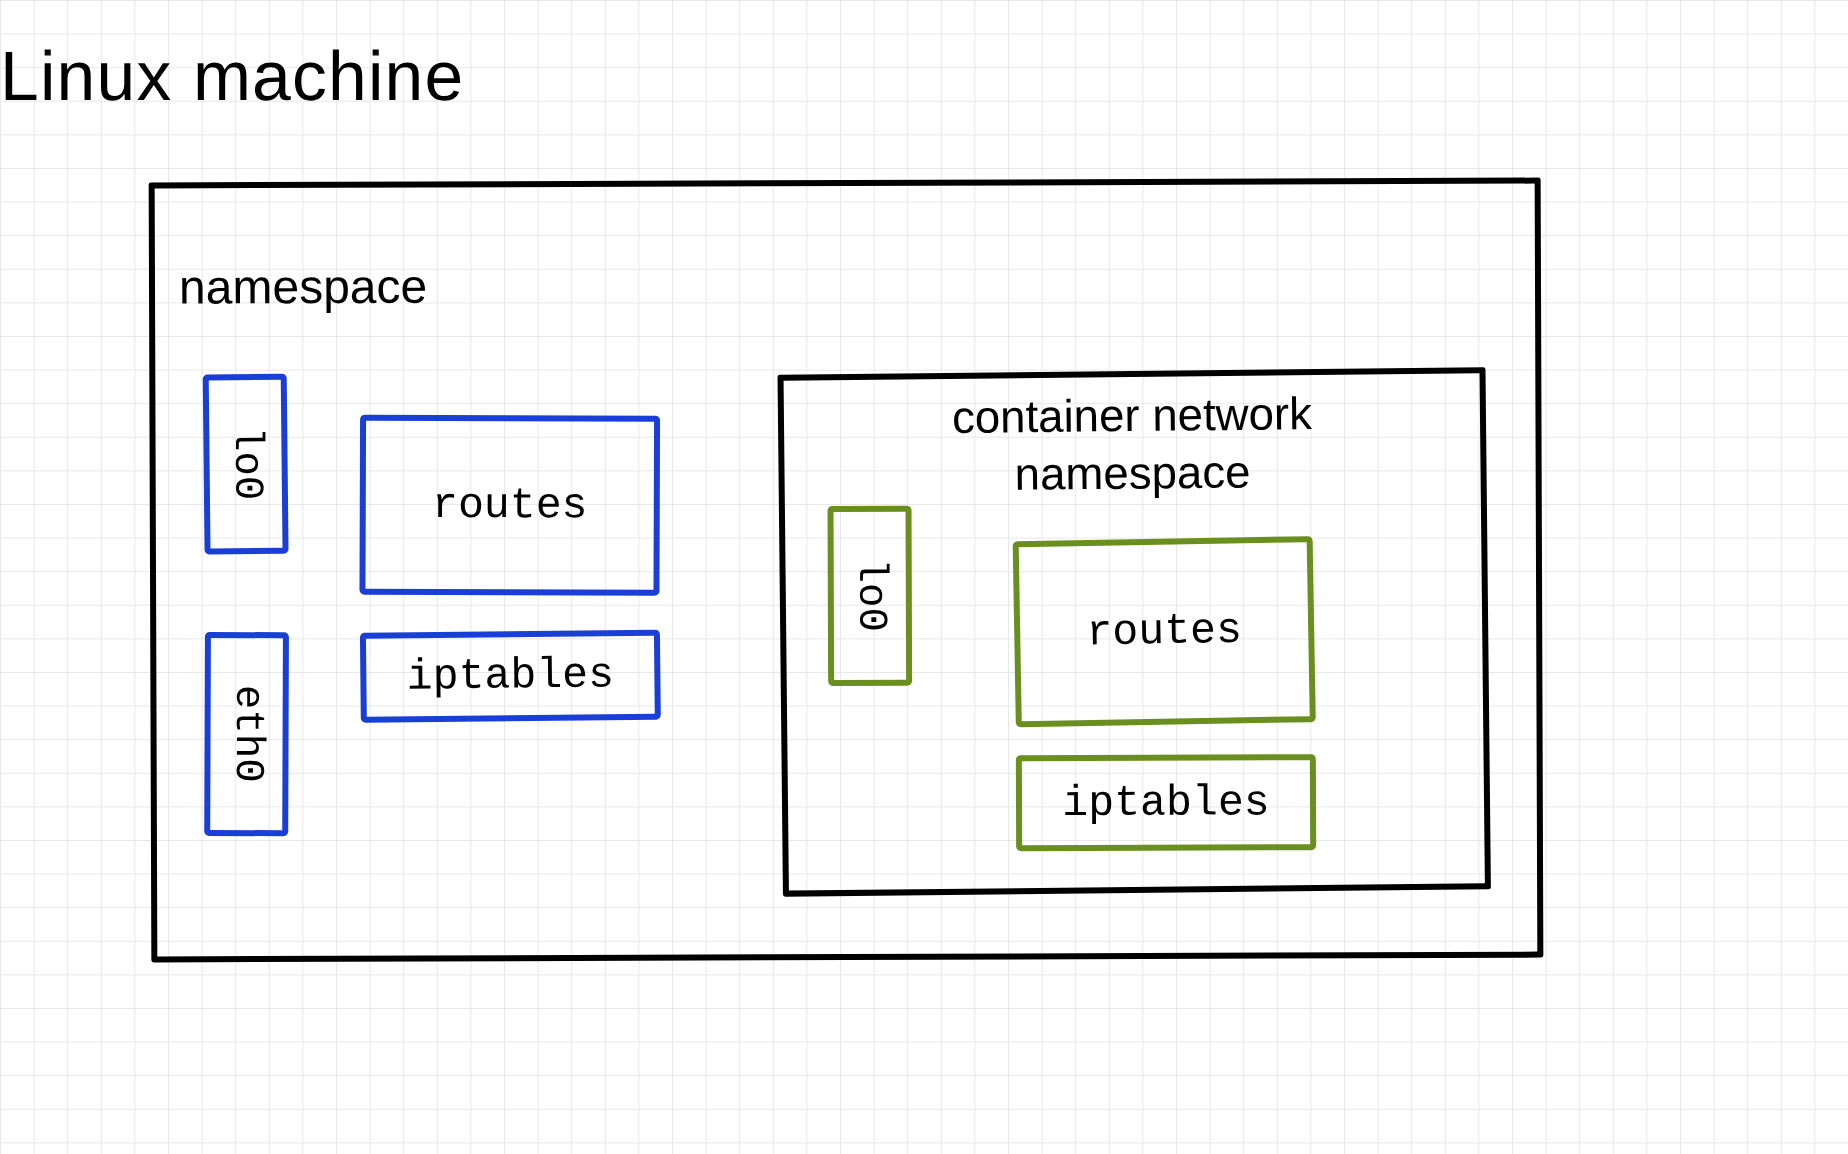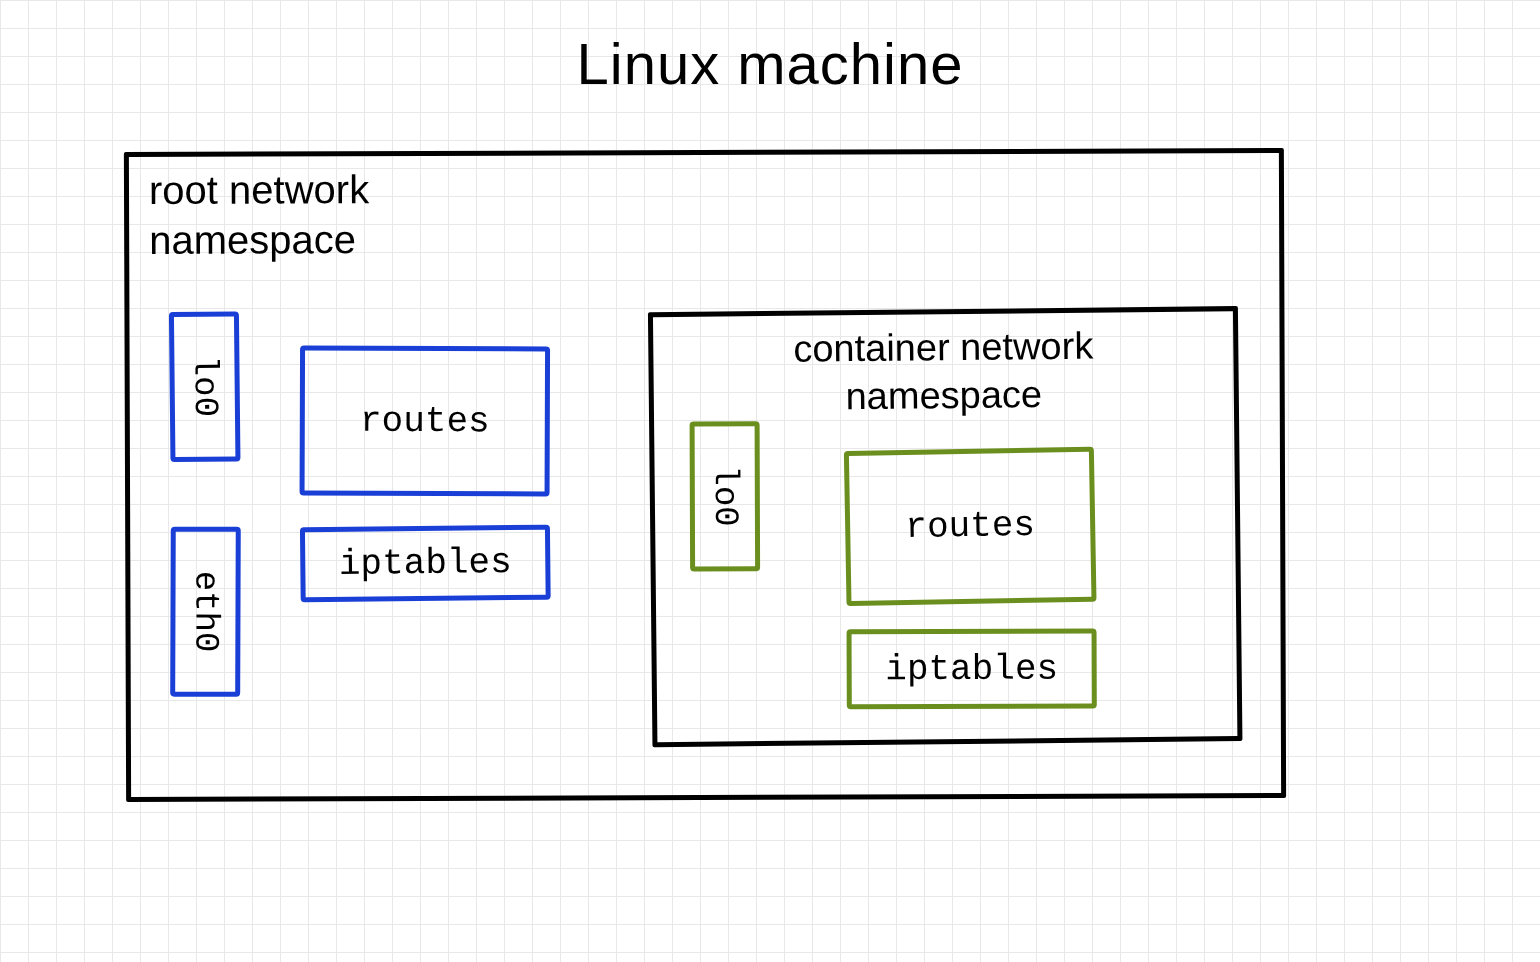--- a/index.html
+++ b/index.html
@@ -20,21 +20,21 @@
     color: #000;
   }
   .mono {
     font-family: "Courier New", Courier, monospace;
   }
   .title {
     position: absolute;
     top: 30px;
     left: 0;
     right: 0;
-    text-align: center;
+    text-align: left;
     font-size: 58px;
     letter-spacing: 1px;
   }
   .outer-box {
     position: absolute;
     left: 125px;
     top: 150px;
     width: 1160px;
     height: 650px;
     border: 5px solid #000;
@@ -92,21 +92,21 @@
   .wobble3 { transform: rotate(-0.2deg); }
 </style>
 </head>
 <body>
 
 <div class="title">Linux machine</div>
 
 <div class="outer-box wobble3">
 
   <div class="root-ns-label">
-    <span>root network</span><br>
+    <br>
     <span>namespace</span>
   </div>
 
   <div class="hb blue wobble1" style="left:40px; top:155px; width:70px; height:150px;">
     <span class="vlabel mono">lo0</span>
   </div>
 
   <div class="hb blue wobble2" style="left:40px; top:370px; width:70px; height:170px;">
     <span class="vlabel mono">eth0</span>
   </div>

